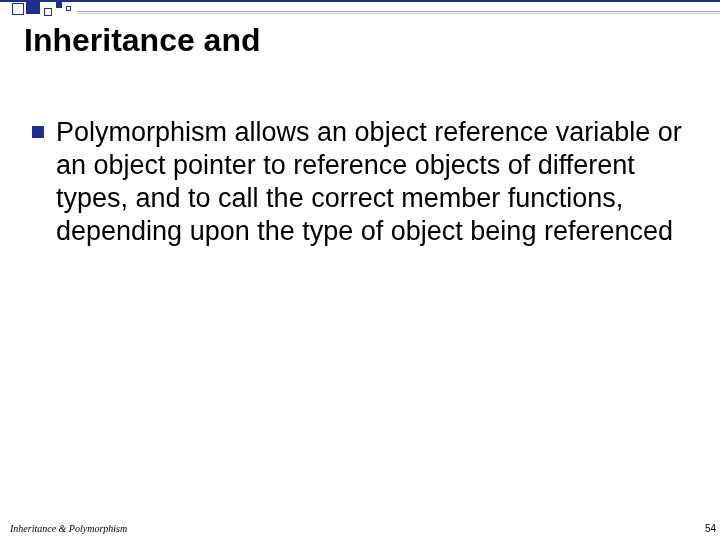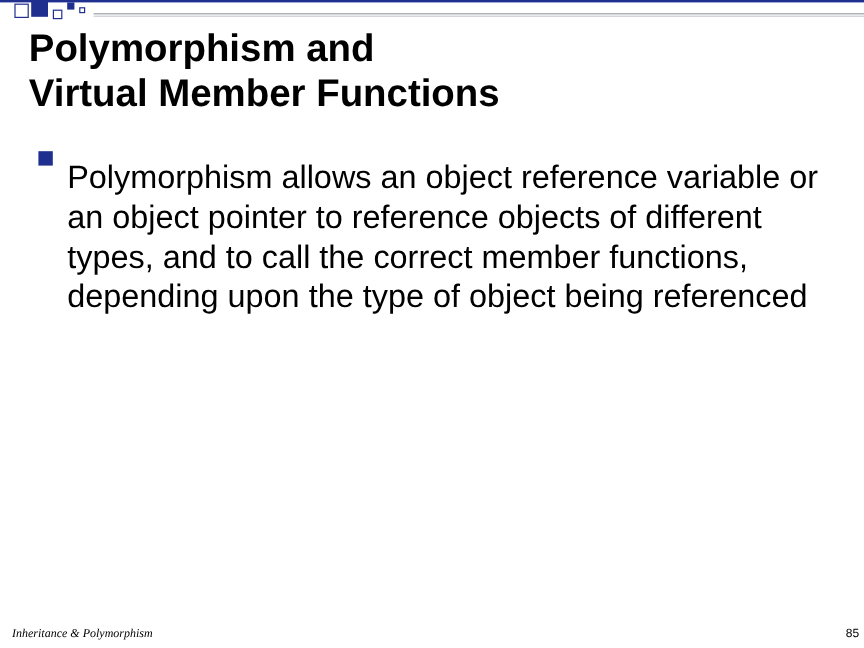--- a/index.html
+++ b/index.html
@@ -75,21 +75,20 @@
     height: 12px;
     background: #1f2f8f;
     margin-top: 10px;
     margin-right: 12px;
     flex-shrink: 0;
   }
   .body-text {
     font-size: 27px;
     color: #000;
     line-height: 1.22;
-    margin-top: 16px;
   }
   .footer-left {
     position: absolute;
     bottom: 6px;
     left: 10px;
     font-size: 10px;
     font-style: italic;
     color: #000;
     font-family: Liberation Serif, serif;
   }
@@ -109,25 +108,24 @@
   <div class="sq" style="top:0;left:26px;width:14px;height:14px;"></div>
   <div class="sq-outline" style="top:3px;left:12px;width:12px;height:12px;"></div>
   <div class="sq-outline" style="top:8px;left:44px;width:8px;height:8px;"></div>
   <div class="sq" style="top:2px;left:56px;width:6px;height:6px;"></div>
   <div class="sq-outline" style="top:6px;left:66px;width:5px;height:5px;"></div>
   <div class="gray-line"></div>
   <div class="gray-line2"></div>
 </div>
 
 <div class="title">
-  <div>Polymorphism and</div>
-  <div>Virtual Member Functions</div>
+  <div>Inheritance and</div>
 </div>
 
 <div class="content">
   <div class="bullet-item">
     <div class="bullet"></div>
     <div class="body-text">Polymorphism allows an object reference variable or an object pointer to reference objects of different types, and to call the correct member functions, depending upon the type of object being referenced</div>
   </div>
 </div>
 
 <div class="footer-left">Inheritance &amp; Polymorphism</div>
-<div class="footer-right">85</div>
+<div class="footer-right">54</div>
 
 </body></html>

